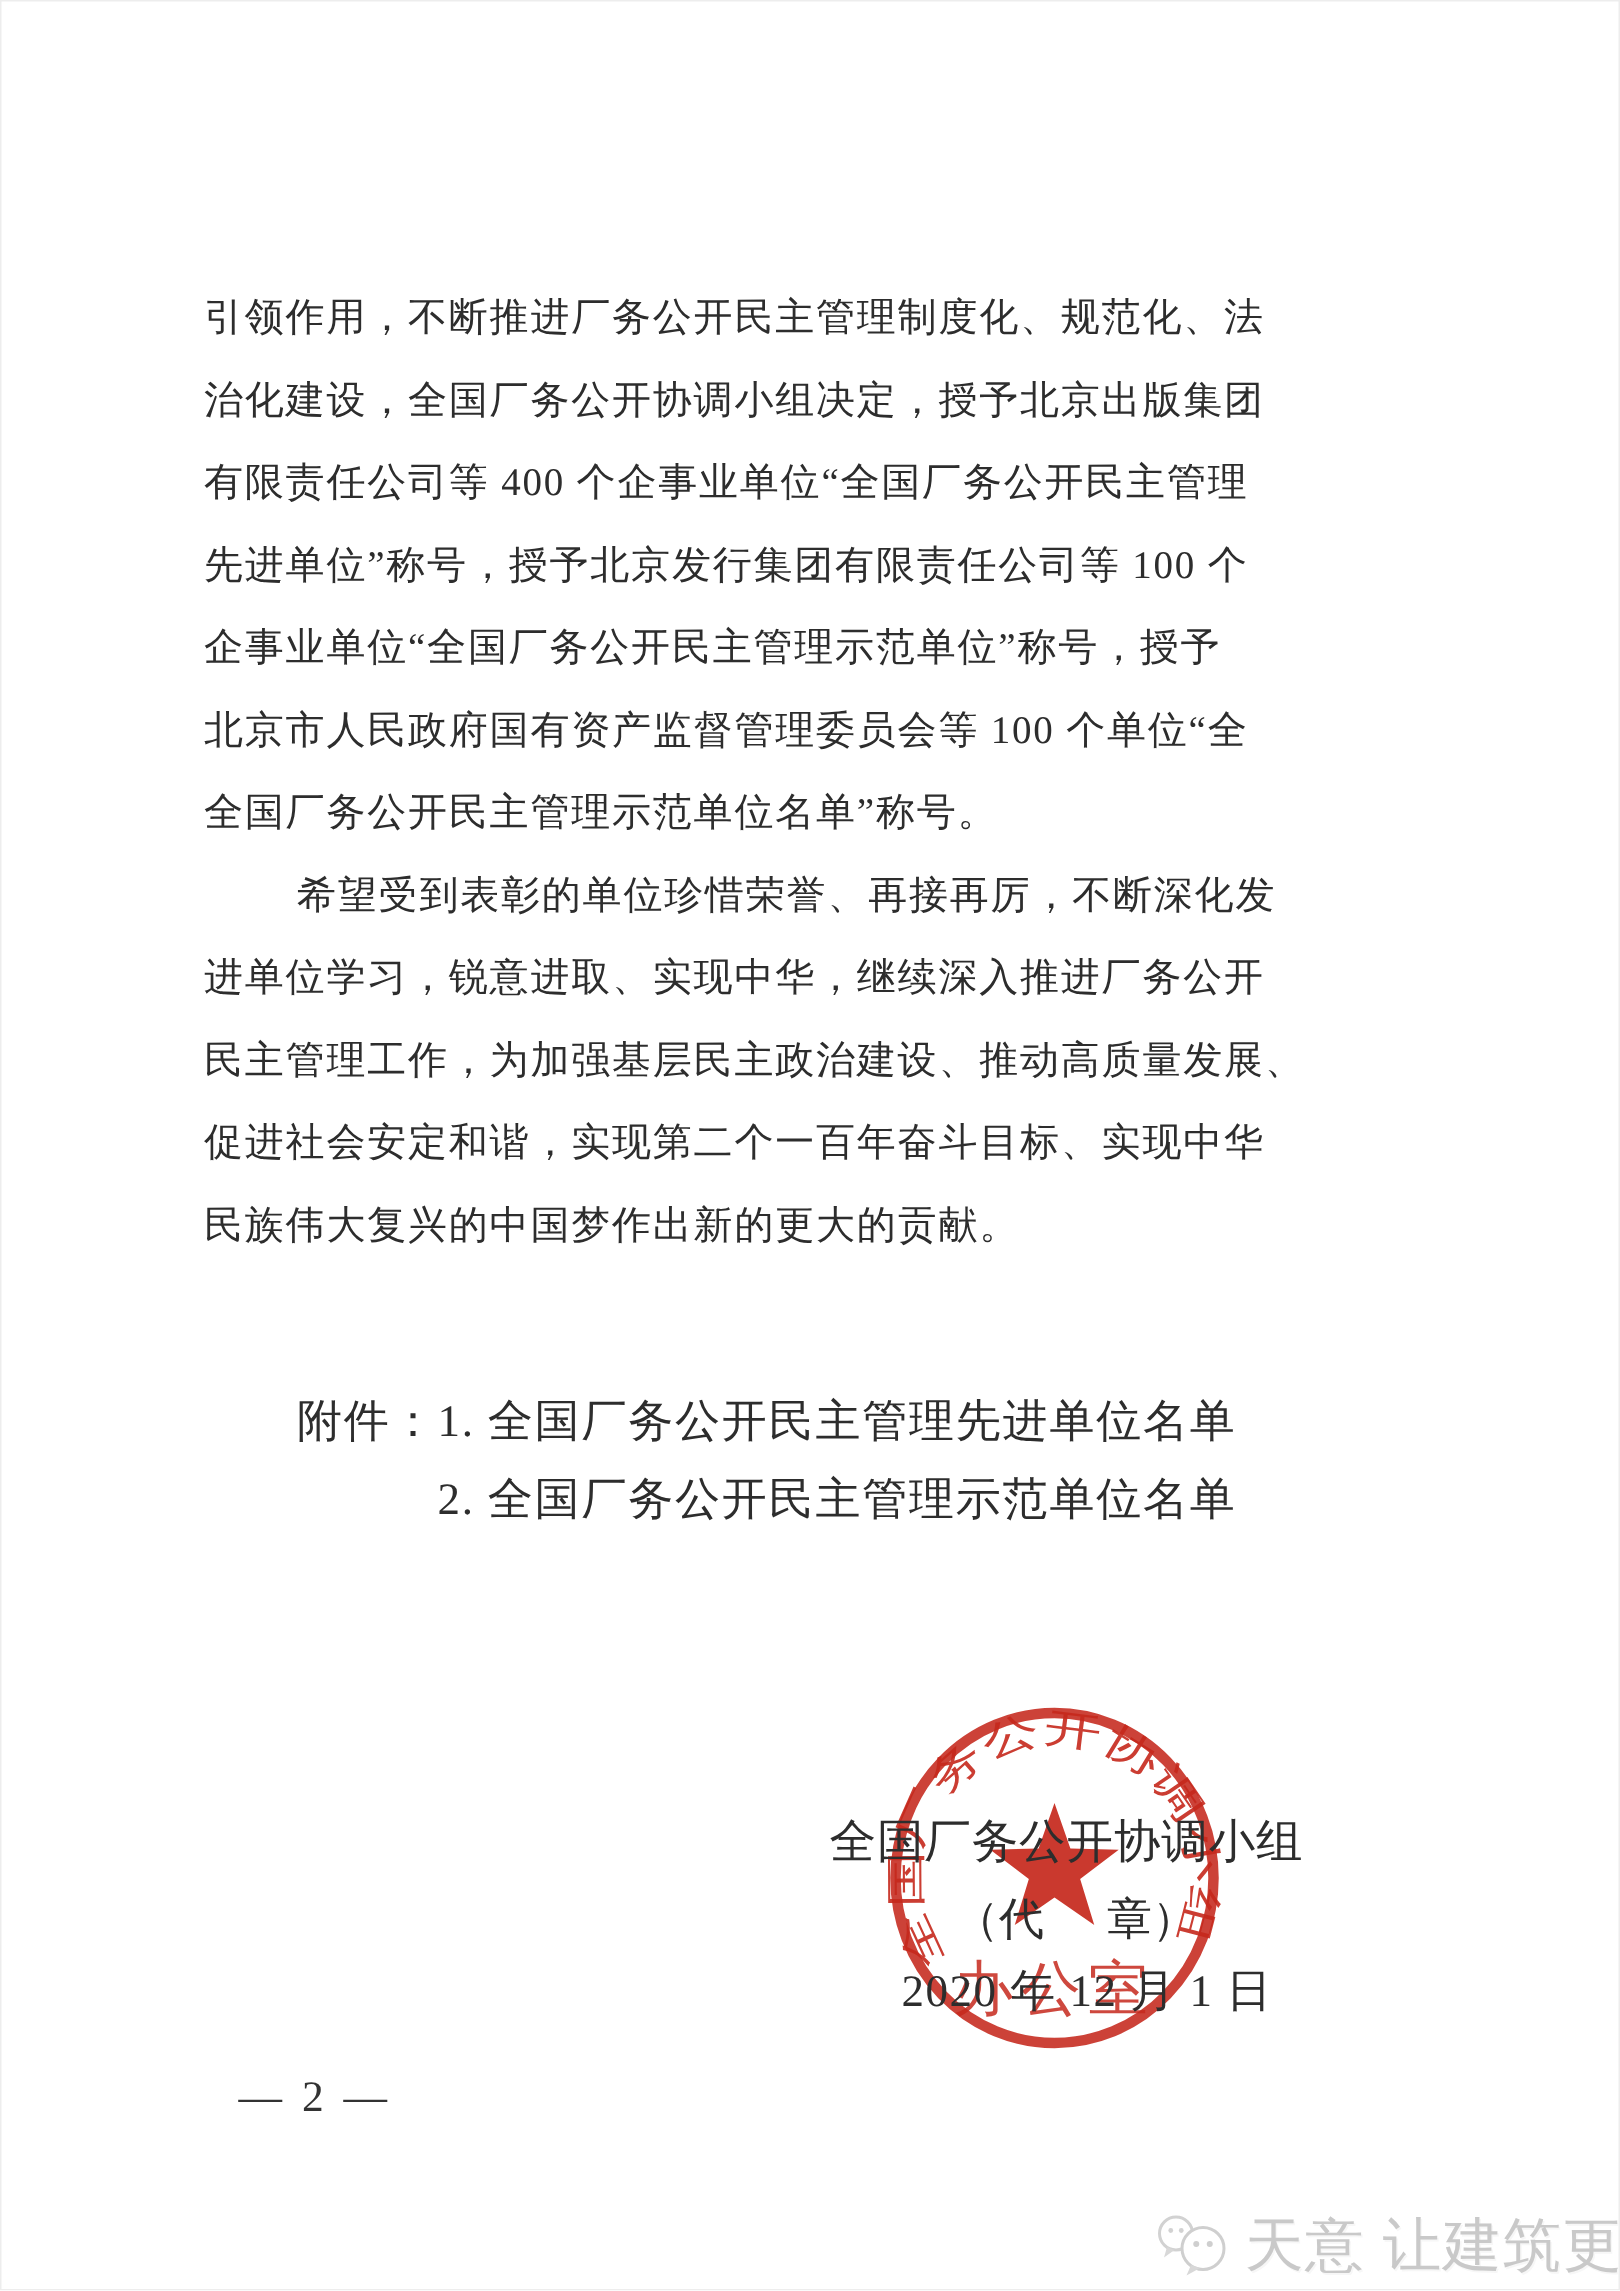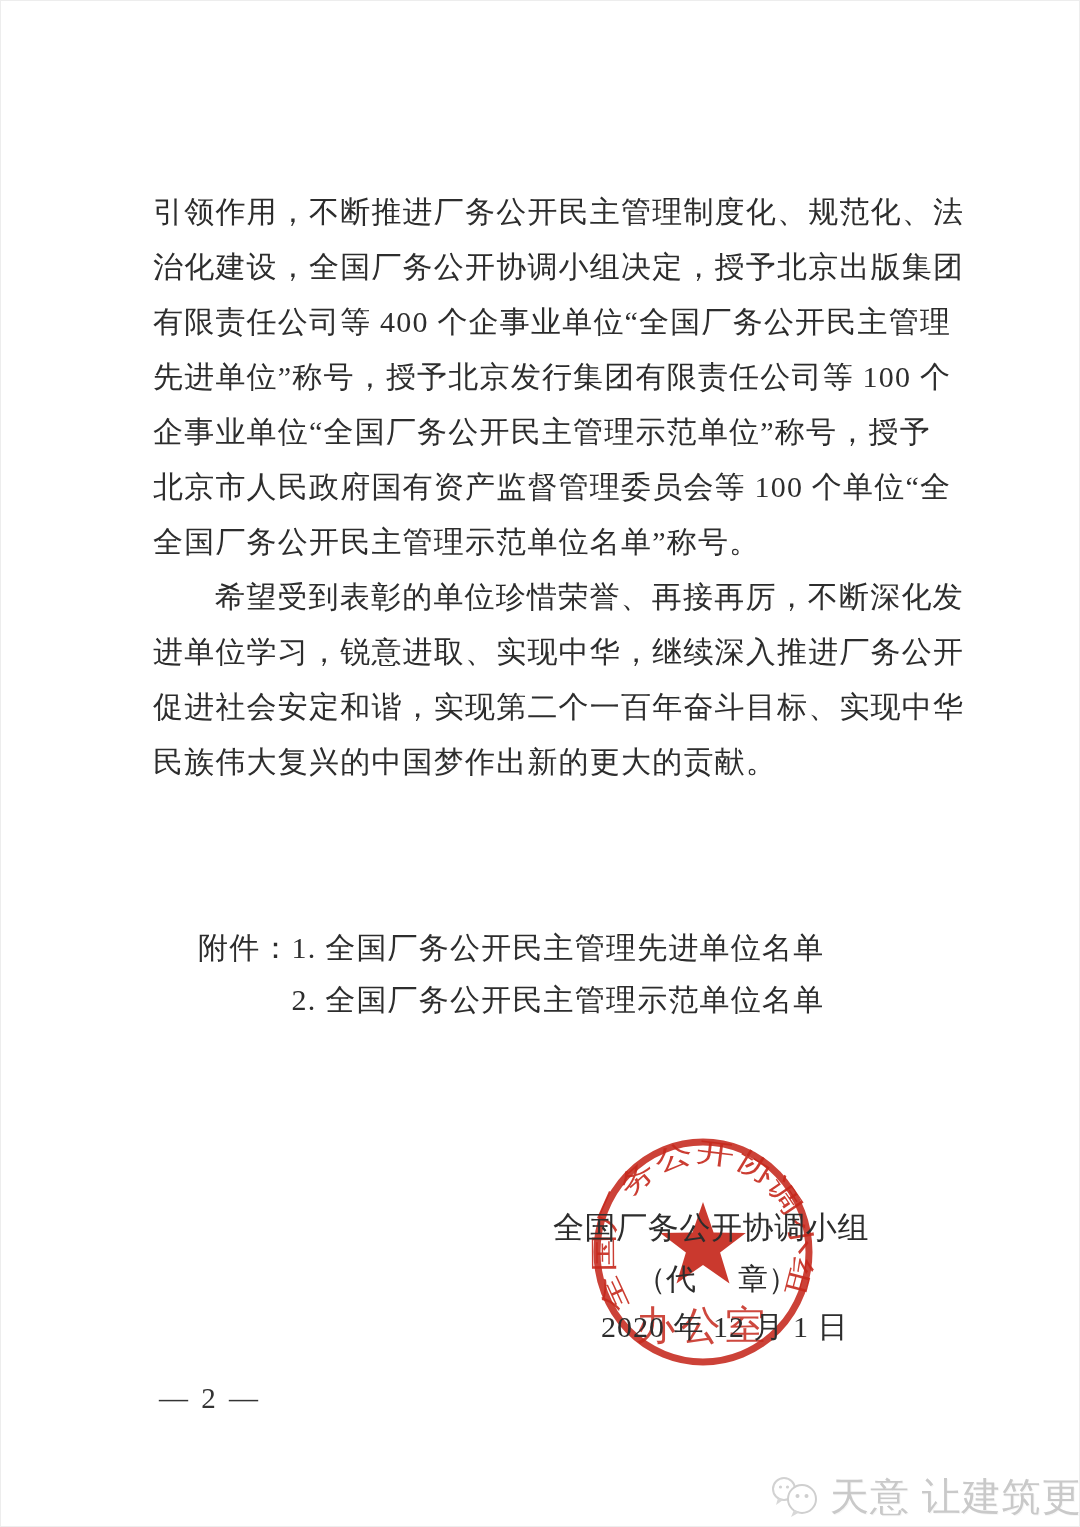--- a/index.html
+++ b/index.html
@@ -8,22 +8,22 @@
     width:1080px;height:1527px;
     background:#ffffff;
     font-family:"Liberation Serif", serif;
     color:#2d2d2d;
     overflow:hidden;
     border:1px solid #ededed;
     box-sizing:border-box;
   }
   .body-text{
     position:absolute;left:135px;top:183px;width:830px;
-    font-size:30px;line-height:55px;letter-spacing:1.2px;
-    white-space:nowrap;z-index:2;margin-left:17px;
+    font-size:26px;line-height:55px;letter-spacing:1.2px;
+    white-space:nowrap;z-index:2;
   }
   .line{height:55px;}
   .line.indent{padding-left:62px;}
   .attach{
     position:absolute;left:197px;top:921px;
     font-size:30px;line-height:52px;letter-spacing:1.2px;
     white-space:nowrap;z-index:2;text-align:right;
   }
   .attach-line{height:52px;}
   .attach-line.cont{padding-left:84px;}
@@ -75,20 +75,21 @@
   <div class="body-text">
     <div class="line">引领作用，不断推进厂务公开民主管理制度化、规范化、法</div>
     <div class="line">治化建设，全国厂务公开协调小组决定，授予北京出版集团</div>
     <div class="line">有限责任公司等 400 个企事业单位“全国厂务公开民主管理</div>
     <div class="line">先进单位”称号，授予北京发行集团有限责任公司等 100 个</div>
     <div class="line">企事业单位“全国厂务公开民主管理示范单位”称号，授予</div>
     <div class="line">北京市人民政府国有资产监督管理委员会等 100 个单位“全</div>
     <div class="line">全国厂务公开民主管理示范单位名单”称号。</div>
     <div class="line indent">希望受到表彰的单位珍惜荣誉、再接再厉，不断深化发</div>
     <div class="line">进单位学习，锐意进取、实现中华，继续深入推进厂务公开</div>
+    <div class="line">民主管理工作，为加强基层民主政治建设、推动高质量发展、</div>
     <div class="line">促进社会安定和谐，实现第二个一百年奋斗目标、实现中华</div>
     <div class="line">民族伟大复兴的中国梦作出新的更大的贡献。</div>
   </div>
 
   <div class="attach">
     <div class="attach-line">
       <span>附件：</span><span>1. 全国厂务公开民主管理先进单位名单</span>
     </div>
     <div class="attach-line cont">2. 全国厂务公开民主管理示范单位名单</div>
   </div>

